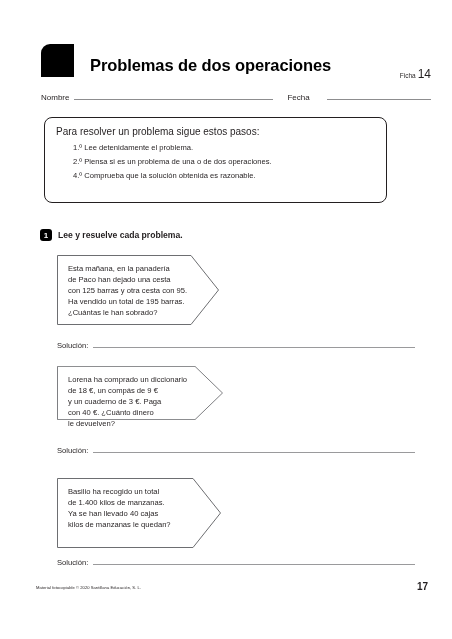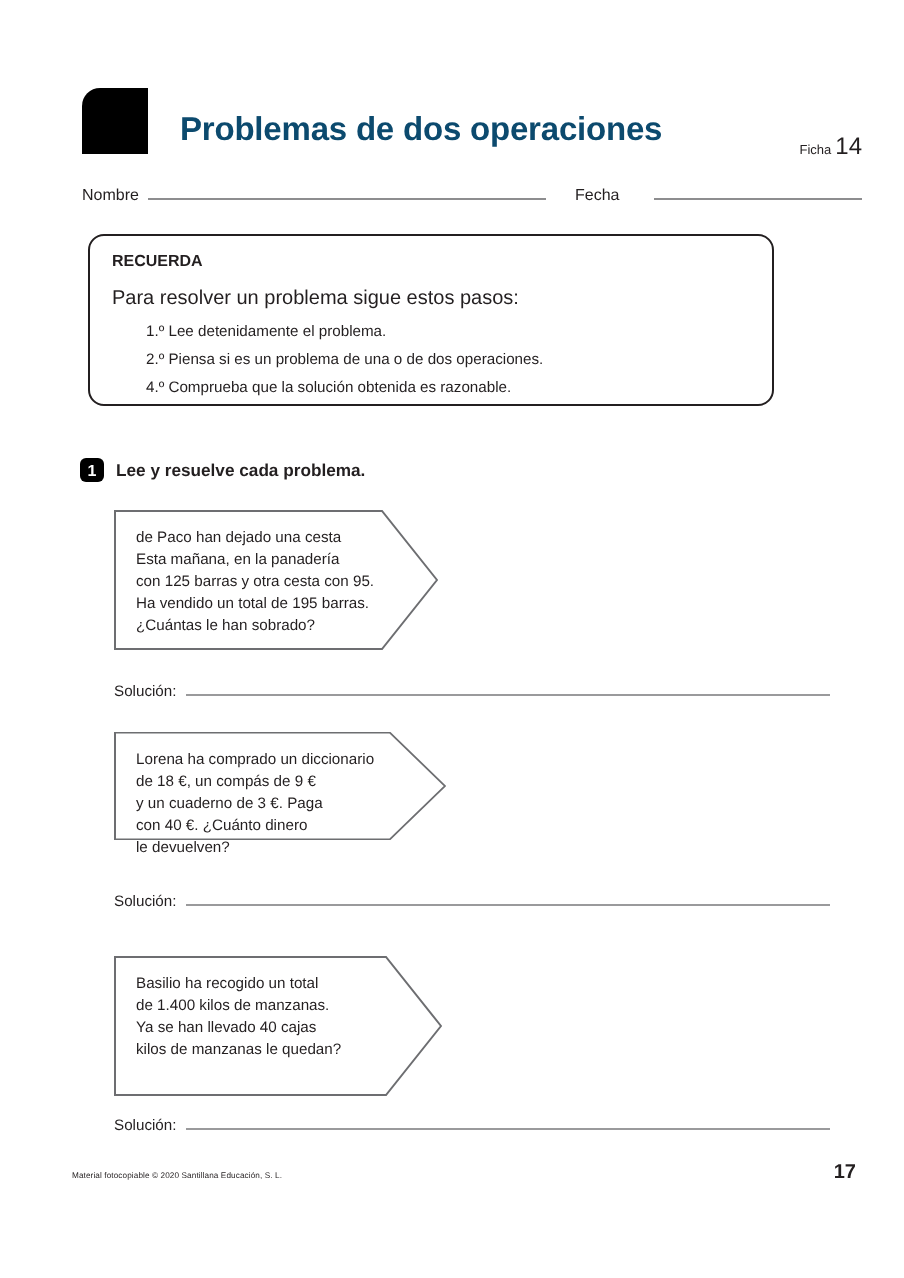--- a/index.html
+++ b/index.html
@@ -41,21 +41,21 @@
     border-radius: 9px 0 0 0;
   }
   .header-title {
     position: absolute;
     left: 49px;
     top: 12px;
     font-size: 16.5px;
     font-weight: bold;
     letter-spacing: -0.1px;
     white-space: nowrap;
-    color: #0c4a6e;
+    color: #000000;
   }
   .ficha {
     position: absolute;
     right: 0;
     top: 20px;
     white-space: nowrap;
     text-align: right;
   }
   .ficha-label {
     font-size: 6.5px;
@@ -238,41 +238,40 @@
       <span class="nd-rule"></span>
     </div>
     <div class="nd-gap"></div>
     <div class="nd-fecha">
       <span class="nd-label">Fecha</span>
       <span class="nd-rule"></span>
     </div>
   </div>
 
   <div class="recuerda">
-    <div class="recuerda-title">RECUERDA</div>
     <div class="recuerda-intro">Para resolver un problema sigue estos pasos:</div>
     <div class="recuerda-step">1.º Lee detenidamente el problema.</div>
     <div class="recuerda-step">2.º Piensa si es un problema de una o de dos operaciones.</div>
     <div class="recuerda-step">4.º Comprueba que la solución obtenida es razonable.</div>
   </div>
 
   <div class="ex-heading">
     <span class="ex-badge">1</span>
     <span class="ex-title">Lee y resuelve cada problema.</span>
   </div>
 
   <div class="balloon" style="left:57px; top:255px; width:162px; height:70px;">
     <div class="balloon-shape">
       <svg viewBox="0 0 162 70" preserveAspectRatio="none">
         <path d="M0.5,0.5 L134,0.5 L161.5,35 L134,69.5 L0.5,69.5 Z" fill="#ffffff" stroke="#6d6e71" stroke-width="1"></path>
       </svg>
     </div>
     <div class="balloon-text">
+      <div>Esta mañana, en la panadería</div>
       <div>de Paco han dejado una cesta</div>
-      <div>Esta mañana, en la panadería</div>
       <div>con 125 barras y otra cesta con 95.</div>
       <div>Ha vendido un total de 195 barras.</div>
       <div>¿Cuántas le han sobrado?</div>
     </div>
   </div>
 
   <div class="solucion" style="top:341px;">
     <span class="sol-label">Solución:</span>
     <span class="sol-rule"></span>
   </div>

